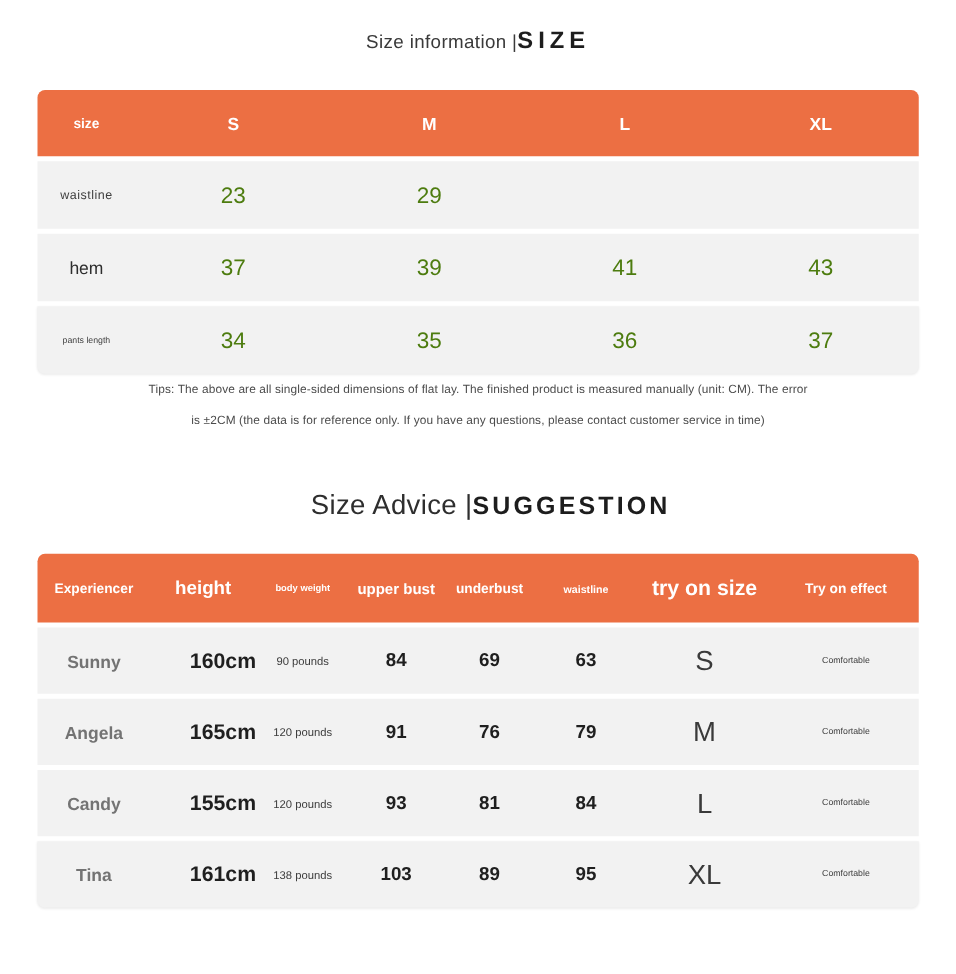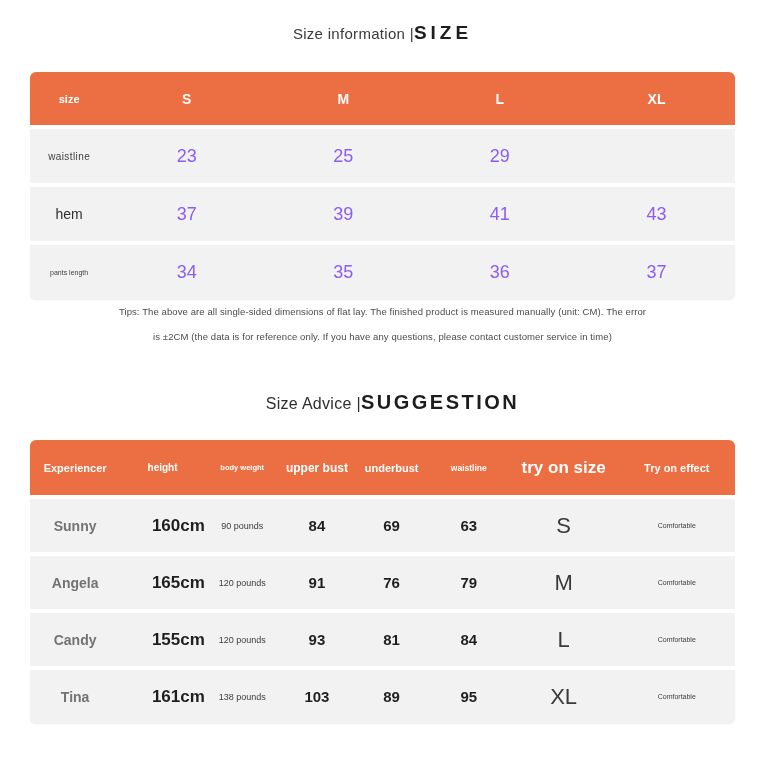--- a/index.html
+++ b/index.html
@@ -17,21 +17,21 @@
   .section-title {
     display: flex;
     align-items: baseline;
     justify-content: center;
     color: #2b2b2b;
   }
   .title-1 { padding-top: 22px; }
   .title-1 .t-left { font-size: 15px; color: #3a3a3a; letter-spacing: 0.3px; }
   .title-1 .t-right { font-size: 19px; font-weight: bold; letter-spacing: 4px; color: #1d1d1d; }
   .title-2 { margin-top: 42px; }
-  .title-2 .t-left { font-size: 16px; color: #2e2e2e; letter-spacing: 0.3px; margin-left: 20px; }
+  .title-2 .t-left { font-size: 22px; color: #2e2e2e; letter-spacing: 0.3px; margin-left: 20px; }
   .title-2 .t-right { font-size: 20px; font-weight: bold; letter-spacing: 2.5px; color: #1d1d1d; }
 
   
   .tbl { width: 705px; margin: 0 auto; }
   .tbl-1 { margin-top: 28px; }
   .tbl-2 { margin-top: 26px; }
 
   .g-row { display: grid; align-items: center; }
   .tbl-1 .g-row { grid-template-columns: 11.1% 22.25% 22.2% 22.2% 22.25%; }
   .tbl-2 .g-row { grid-template-columns: 12.8% 12% 10.6% 10.6% 10.6% 11.3% 15.6% 16.5%; }
@@ -55,29 +55,29 @@
   .cell { text-align: center; white-space: nowrap; }
 
   
   .h-size { font-size: 11px; font-weight: bold; }
   .h-letter { font-size: 14px; font-weight: bold; }
 
   
   .lbl-waistline { font-size: 10px; color: #3f3f3f; letter-spacing: 0.4px; }
   .lbl-hem { font-size: 14px; color: #2e2e2e; }
   .lbl-pants { font-size: 7px; color: #3f3f3f; }
-  .val-1 { font-size: 18px; color: #8b5cf6; }
+  .val-1 { font-size: 18px; color: #4d7c0f; }
 
   
   .tips { text-align: center; color: #4b4b4b; }
   .tips .tip-line { font-size: 9.5px; line-height: 25px; letter-spacing: 0.1px; }
 
   
   .h2-experiencer { font-size: 11px; font-weight: bold; }
-  .h2-height { font-size: 10px; font-weight: bold; }
+  .h2-height { font-size: 15px; font-weight: bold; }
   .h2-bodyweight { font-size: 7.5px; font-weight: bold; }
   .h2-upperbust { font-size: 12px; font-weight: bold; }
   .h2-underbust { font-size: 11px; font-weight: bold; }
   .h2-waistline { font-size: 8.5px; font-weight: bold; }
   .h2-tryonsize { font-size: 17px; font-weight: bold; }
   .h2-tryoneffect { font-size: 11px; font-weight: bold; }
 
   
   .c-name { font-size: 14px; font-weight: bold; color: #737373; }
   .c-height { font-size: 17px; font-weight: 600; color: #1f1f1f; text-align: right; }
@@ -101,21 +101,20 @@
       <div class="cell h-size">size</div>
       <div class="cell h-letter">S</div>
       <div class="cell h-letter">M</div>
       <div class="cell h-letter">L</div>
       <div class="cell h-letter">XL</div>
     </div>
 
     <div class="g-row row">
       <div class="cell lbl-waistline">waistline</div>
       <div class="cell val-1">23</div>
-      <div class="cell val-1">25</div>
       <div class="cell val-1">29</div>
     </div>
 
     <div class="g-row row">
       <div class="cell lbl-hem">hem</div>
       <div class="cell val-1">37</div>
       <div class="cell val-1">39</div>
       <div class="cell val-1">41</div>
       <div class="cell val-1">43</div>
     </div>

